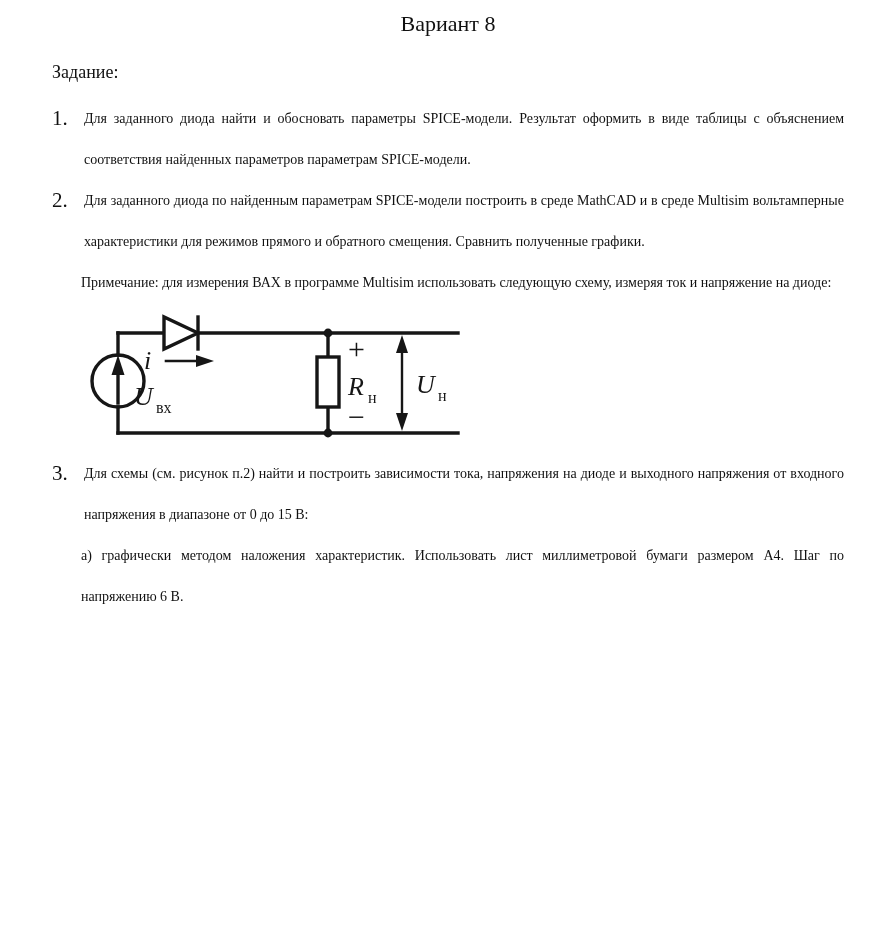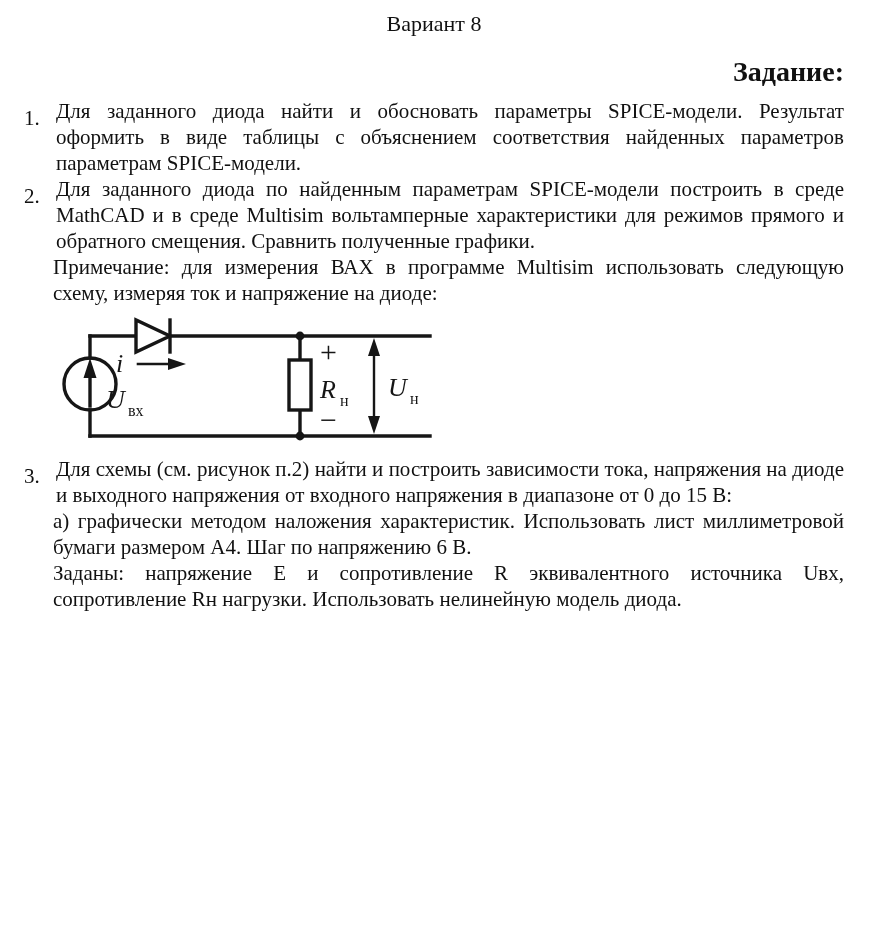--- a/index.html
+++ b/index.html
@@ -11,40 +11,39 @@
     width: 880px;
     height: 942px;
     overflow: hidden;
     font-family: "Liberation Serif", "DejaVu Serif", serif;
     color: #111111;
   }
   .page {
     box-sizing: border-box;
     width: 880px;
     height: 942px;
-    padding: 8px 36px 0 24px;
+    padding: 8px 36px 0 52px;
     background: #ffffff;
   }
   .doc-title {
     text-align: center;
     font-size: 22px;
     line-height: 32px;
     margin-bottom: 16px;
     font-weight: 400;
   }
   .section-heading {
-    font-weight: 700;
-    font-size: 28px;
+    font-weight: 400;
+    font-size: 18px;
     line-height: 32px;
     margin-bottom: 10px;
-    text-align: right;
   }
   .para {
-    font-size: 21px;
-    line-height: 26px;
+    font-size: 14px;
+    line-height: 41px;
     text-align: justify;
   }
   .task {
     display: flex;
     align-items: flex-start;
   }
   .task .num {
     flex: 0 0 32px;
     font-size: 21px;
     line-height: 41px;
@@ -132,15 +131,14 @@
       </g>
     </svg>
   </div>
 
   <div class="task">
     <div class="num">3.</div>
     <div class="body para">Для схемы (см. рисунок п.2) найти и построить зависимости тока, напряжения на диоде и выходного напряжения от входного напряжения в диапазоне от 0 до 15 В:</div>
   </div>
 
   <div class="para indented">а) графически методом наложения характеристик. Использовать лист миллиметровой бумаги размером А4. Шаг по напряжению 6 В.</div>
-  <div class="para indented">Заданы: напряжение E и сопротивление R эквивалентного источника Uвх, сопротивление Rн нагрузки. Использовать нелинейную модель диода.</div>
 
 </div>
 
 </body></html>

